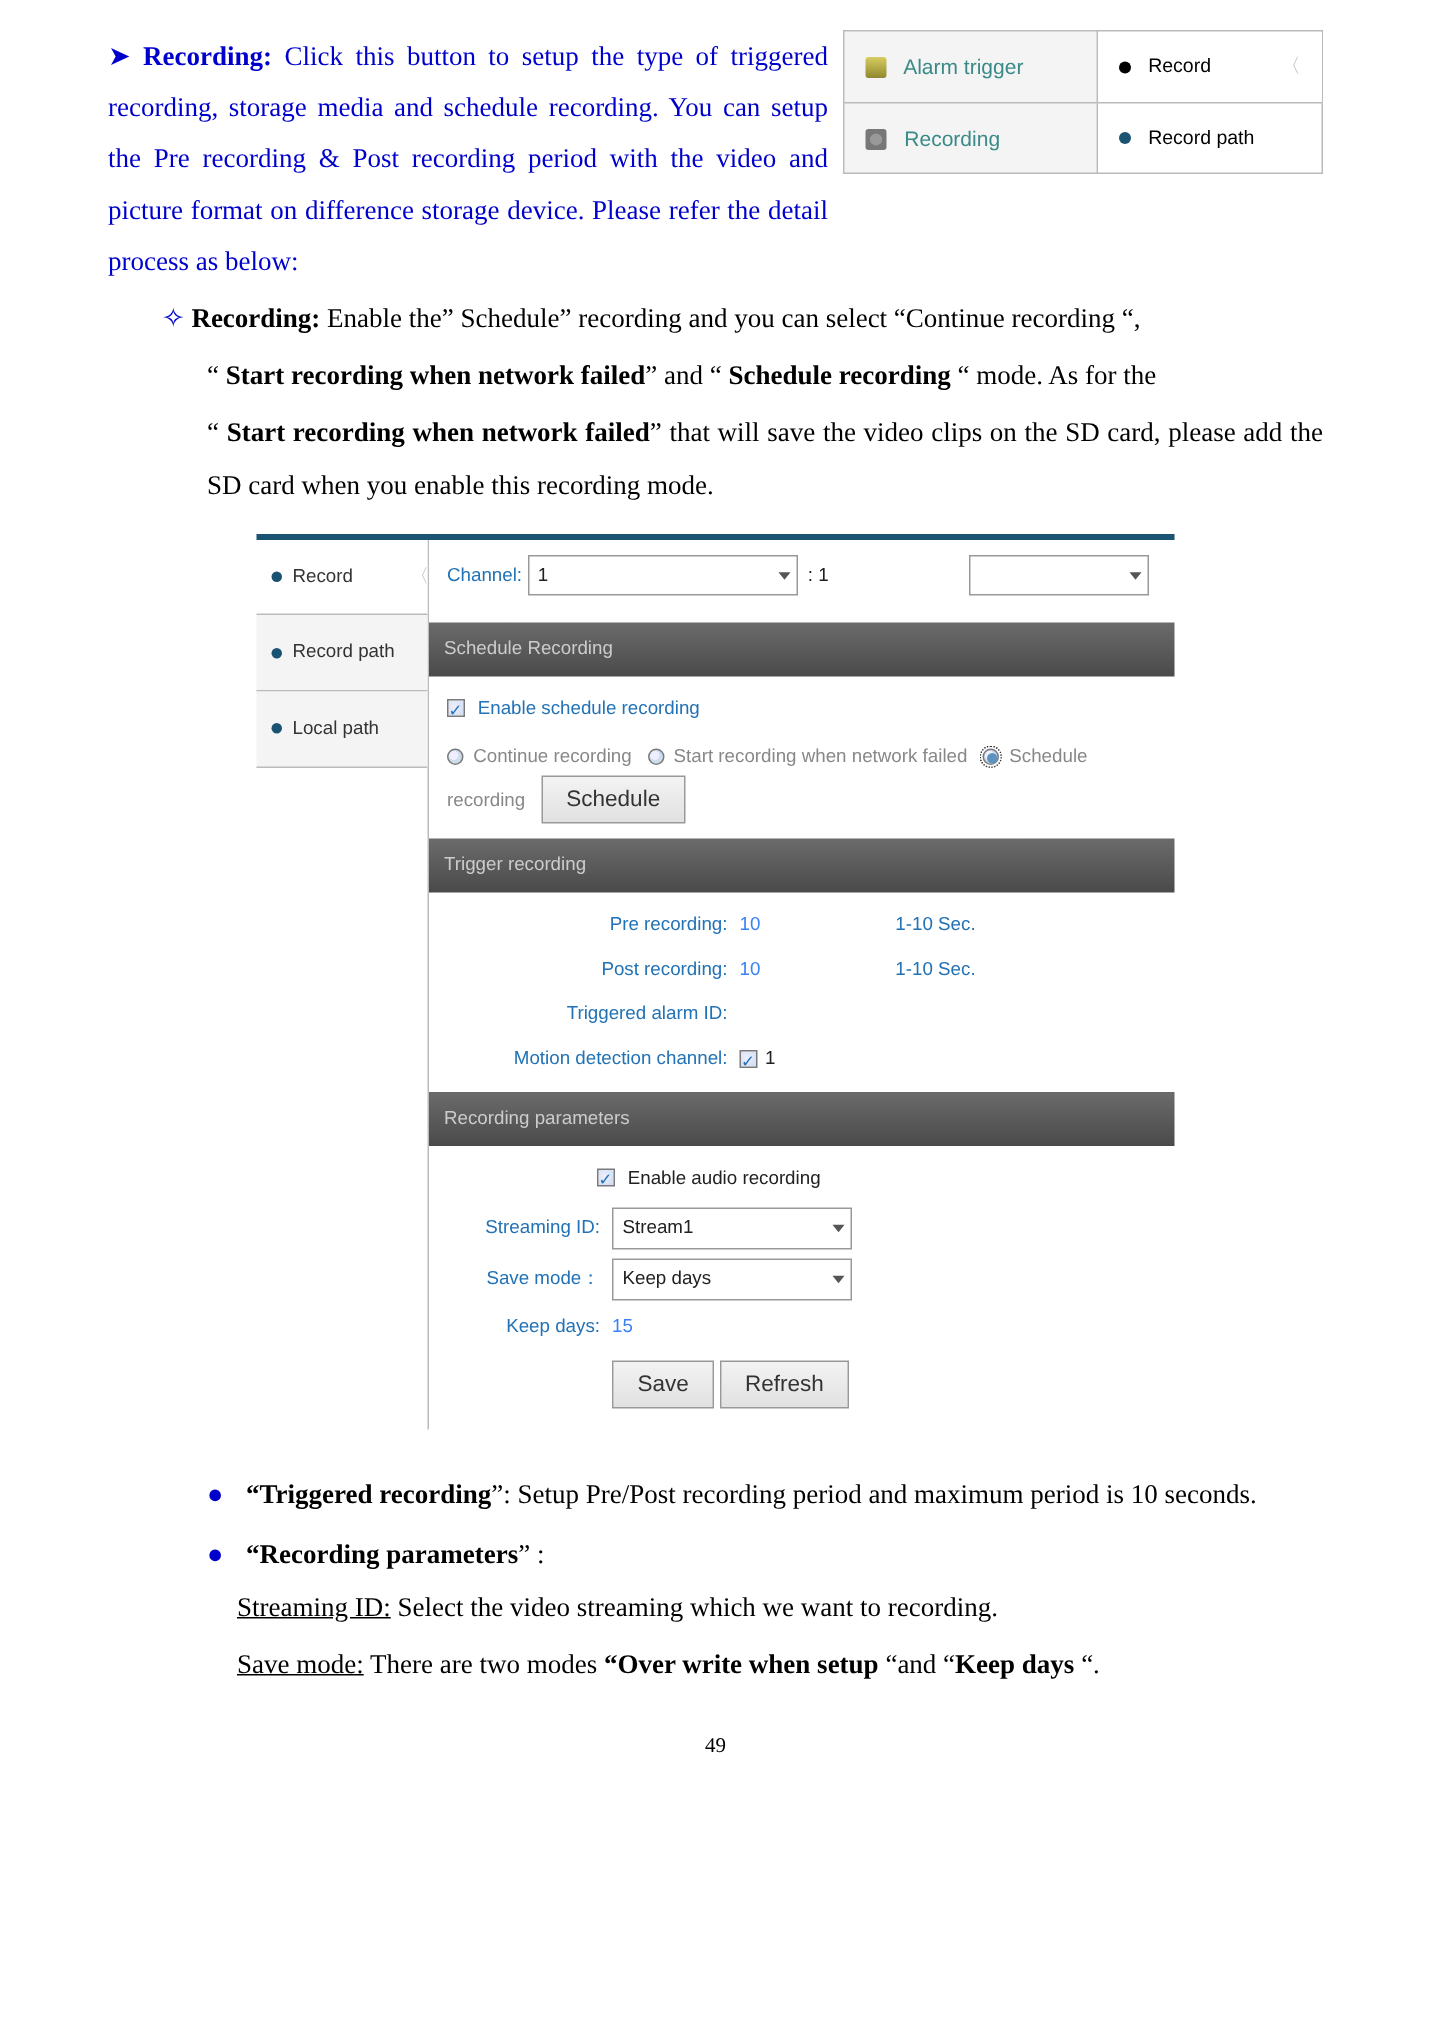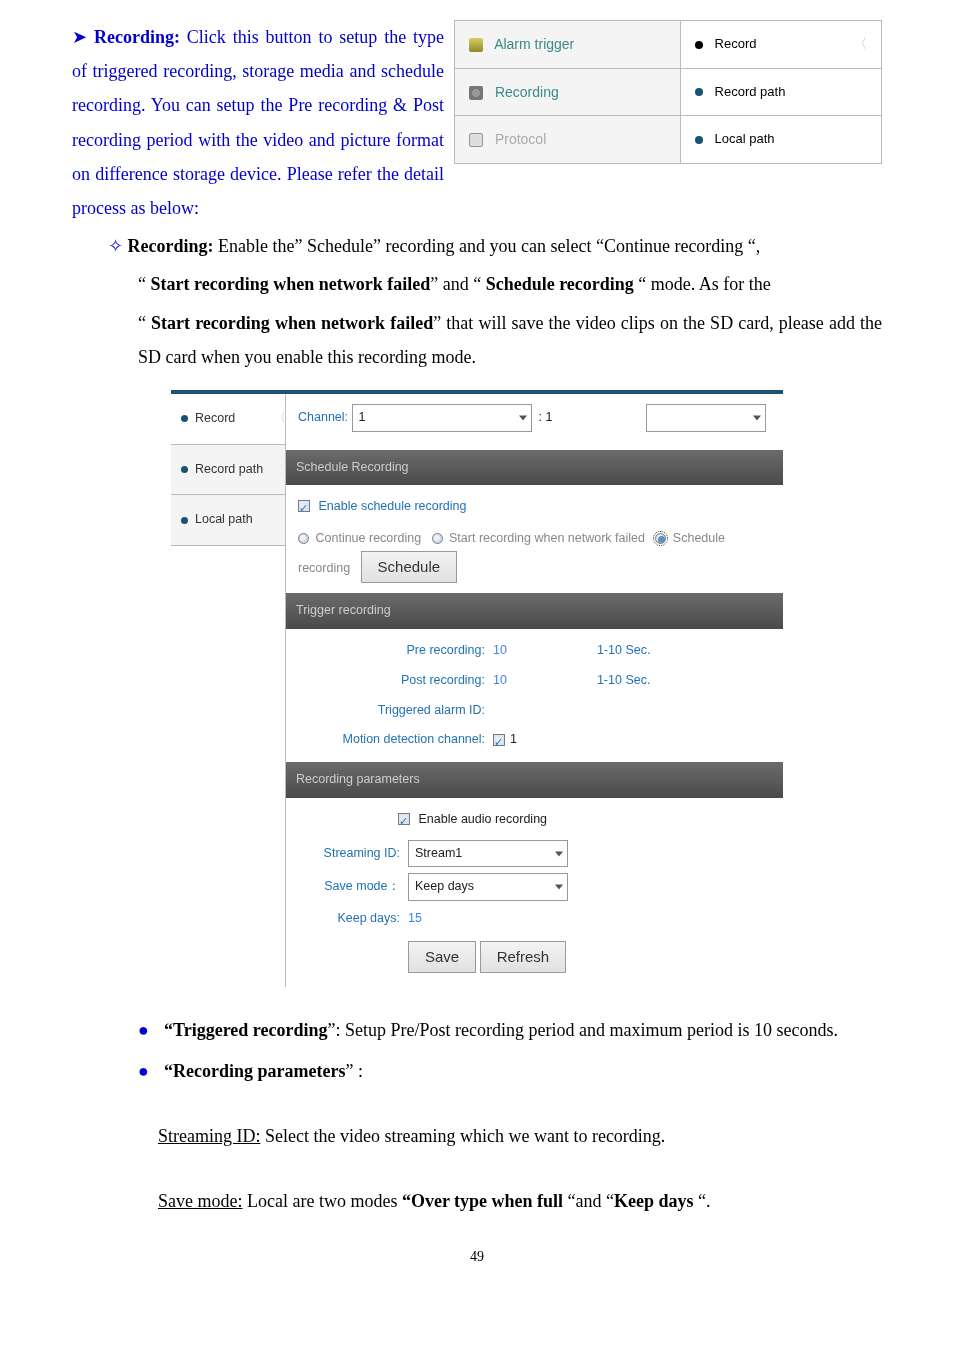--- a/index.html
+++ b/index.html
@@ -14,25 +14,25 @@
     line-height: 1.9;
   }
   .blue { color: #0000cc; }
   .arrow { color: #0000cc; }
   .diamond-arrow { color: #0000cc; }
   .bullet { color: #0000cc; }
   .bold { font-weight: bold; }
   .para { text-align: justify; margin-bottom: 4px; }
   .indent1 { padding-left: 36px; }
   .indent2 { padding-left: 66px; }
-  .indent3 { padding-left: 86px; margin-top: 31px; }
+  .indent3 { padding-left: 86px; }
 
   .float-right-tabs {
     float: right;
-    width: 428px;
+    width: 320px;
     margin-left: 10px;
     margin-bottom: 10px;
     border-collapse: collapse;
     font-family: "Segoe UI", Tahoma, sans-serif;
     font-size: 14px;
   }
   .float-right-tabs td {
     border: 1px solid #bbb;
     padding: 10px 14px;
     vertical-align: middle;
@@ -180,30 +180,20 @@
   <tr>
     <td class="tab-left">
       <span class="tab-icon cog"></span>
       <span>Recording</span>
     </td>
     <td class="tab-right">
       <span class="tab-dot blue"></span>
       <span>Record path</span>
     </td>
   </tr>
-  <tr>
-    <td class="tab-left dim">
-      <span class="tab-icon search"></span>
-      <span>Protocol</span>
-    </td>
-    <td class="tab-right">
-      <span class="tab-dot blue"></span>
-      <span>Local path</span>
-    </td>
-  </tr>
 </tbody>
   </table>
 
 <div class="para">
   <span class="arrow">➤</span>
   <span class="bold blue">Recording:</span>
   <span class="blue"> Click this button to setup the type of triggered recording, storage media and schedule recording. You can setup the Pre recording &amp; Post recording period with the video and picture format on difference storage device.    Please refer the detail process as below:</span>
 </div>
 
 <div style="clear:both;"></div>
@@ -340,16 +330,16 @@
   <span class="bullet-txt">
     <span class="bold">“Recording parameters</span><span>” :</span>
   </span>
 </div>
 
 <div class="para indent3">
   <span style="text-decoration: underline;">Streaming ID:</span><span> Select the video streaming which we want to recording.</span>
 </div>
 
 <div class="para indent3">
-  <span style="text-decoration: underline;">Save mode:</span><span> Local are two modes </span><span class="bold">“Over type when full</span><span> “and “</span><span class="bold">Keep days</span><span> “.</span>
+  <span style="text-decoration: underline;">Save mode:</span><span> There are two modes </span><span class="bold">“Over write when setup</span><span> “and “</span><span class="bold">Keep days</span><span> “.</span>
 </div>
 
 <div class="page-num">49</div>
 
 </body></html>

